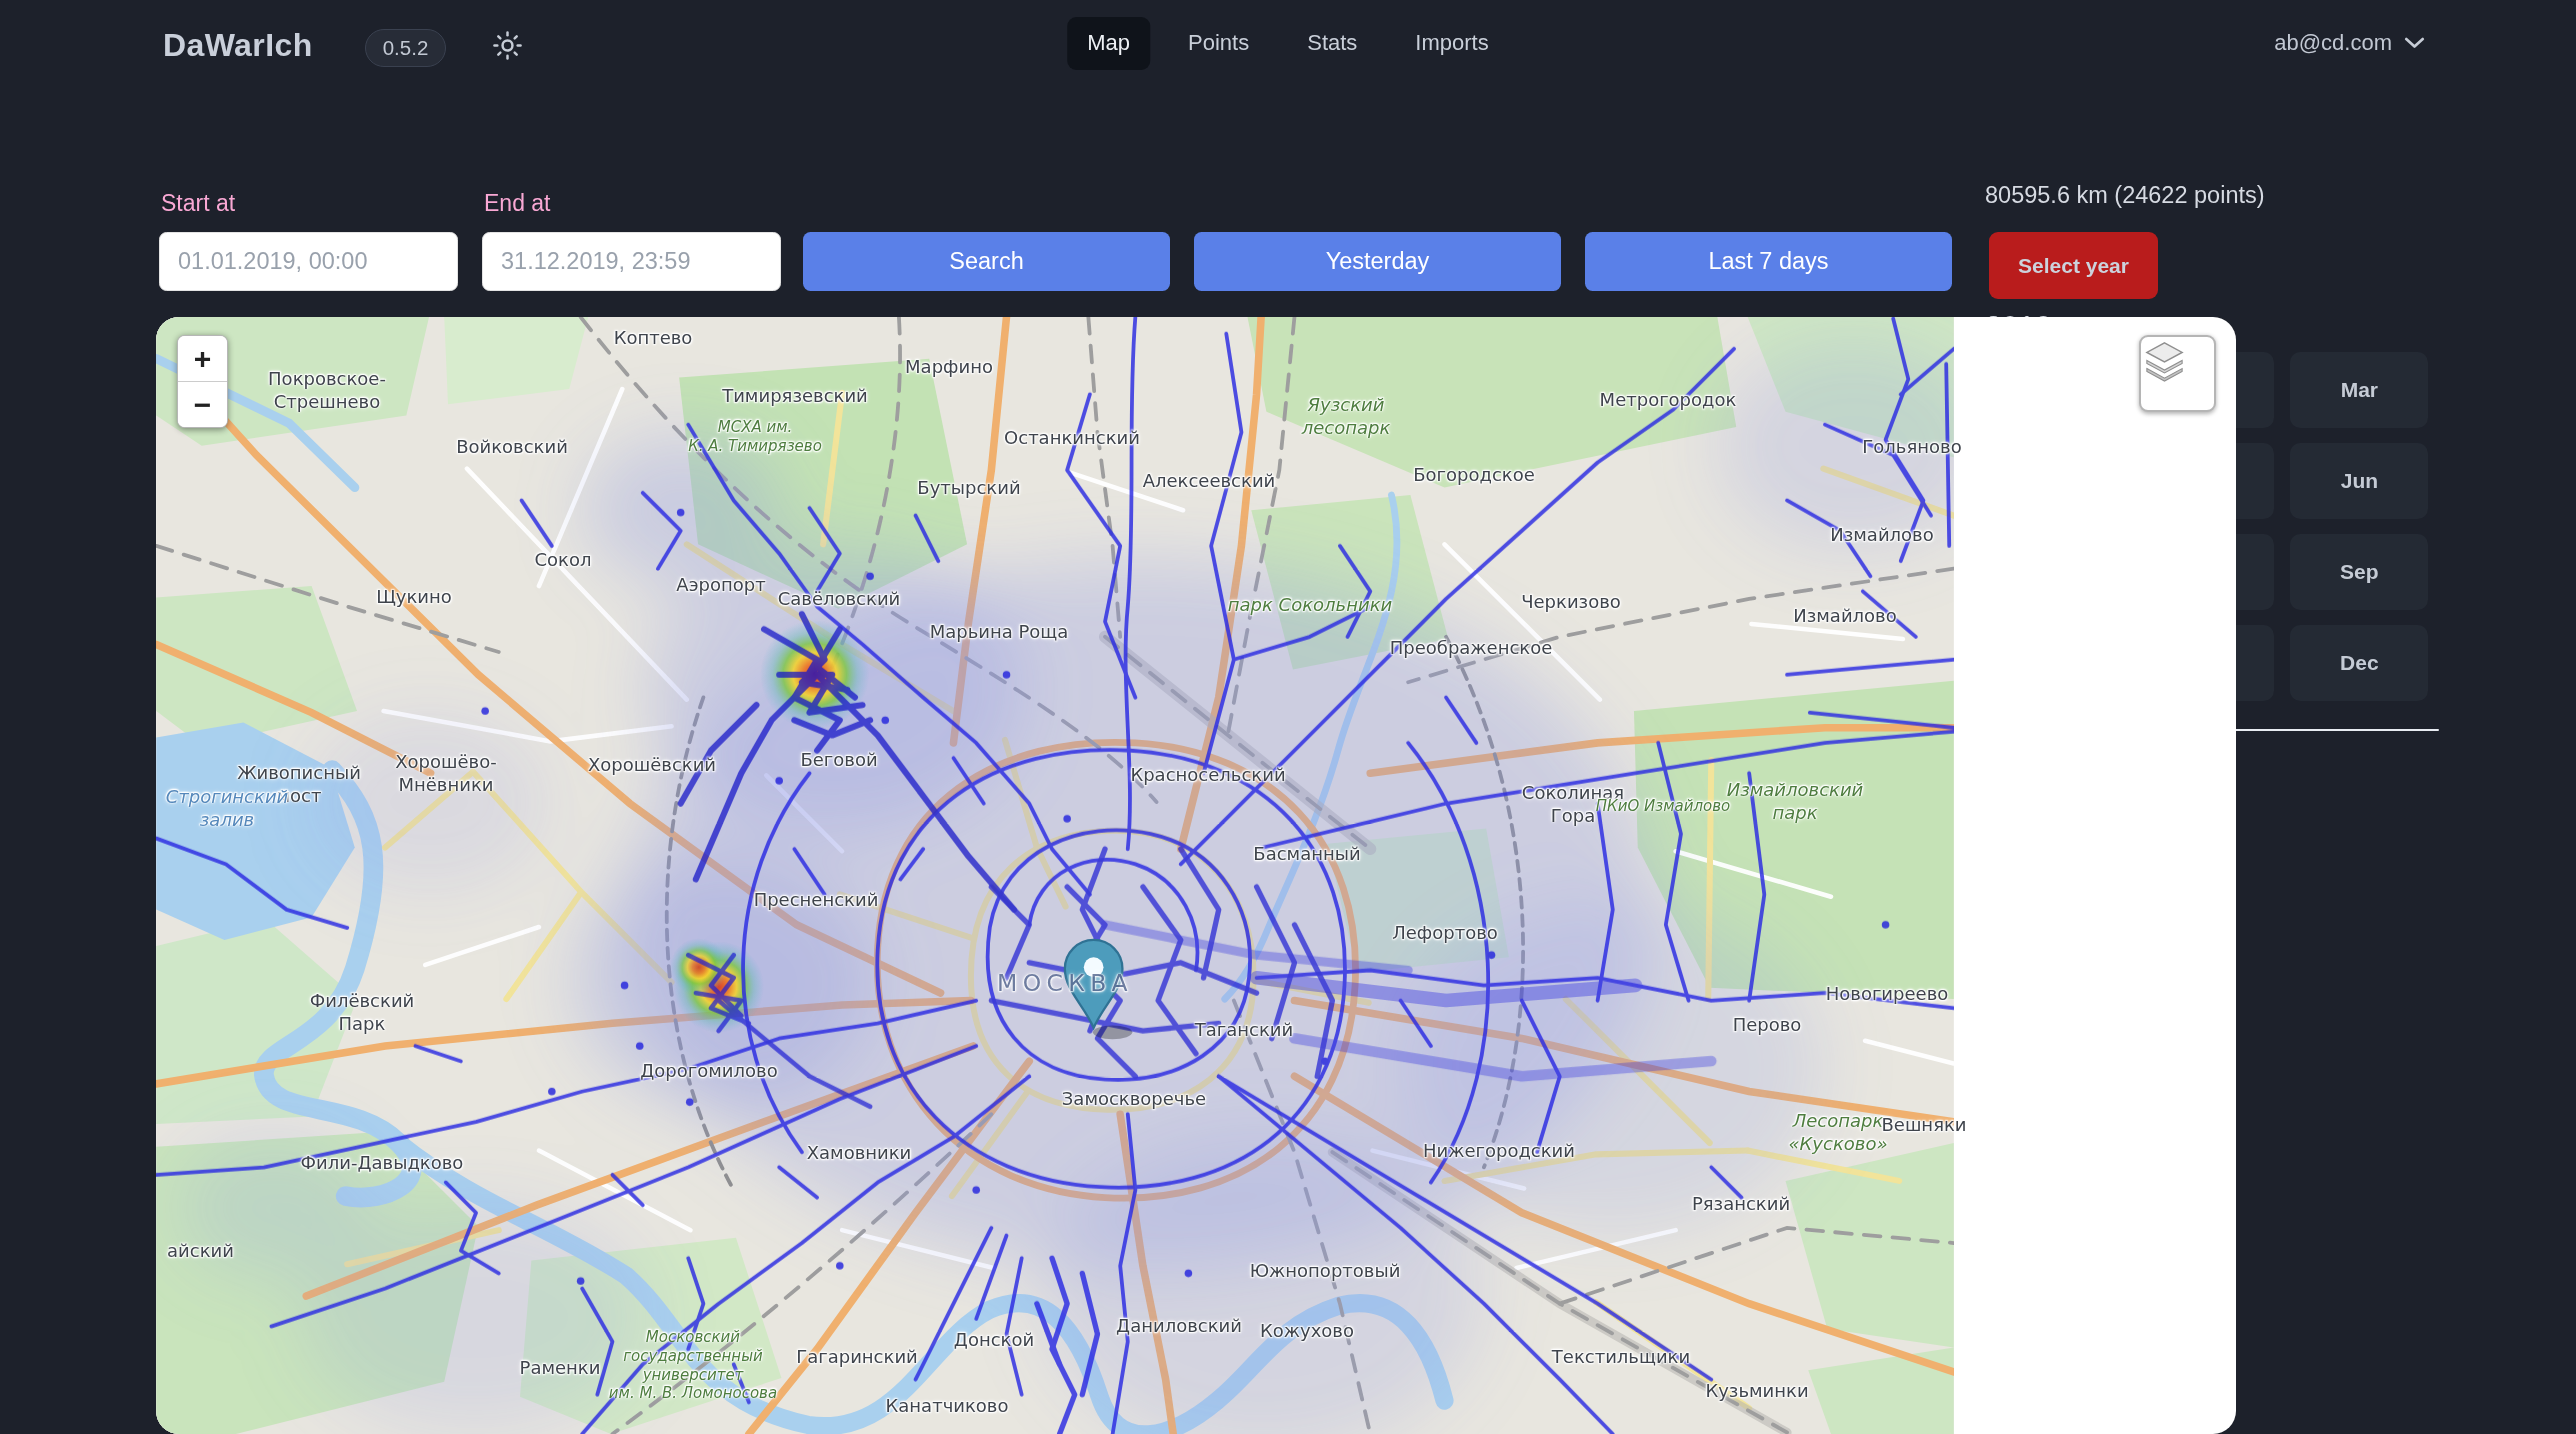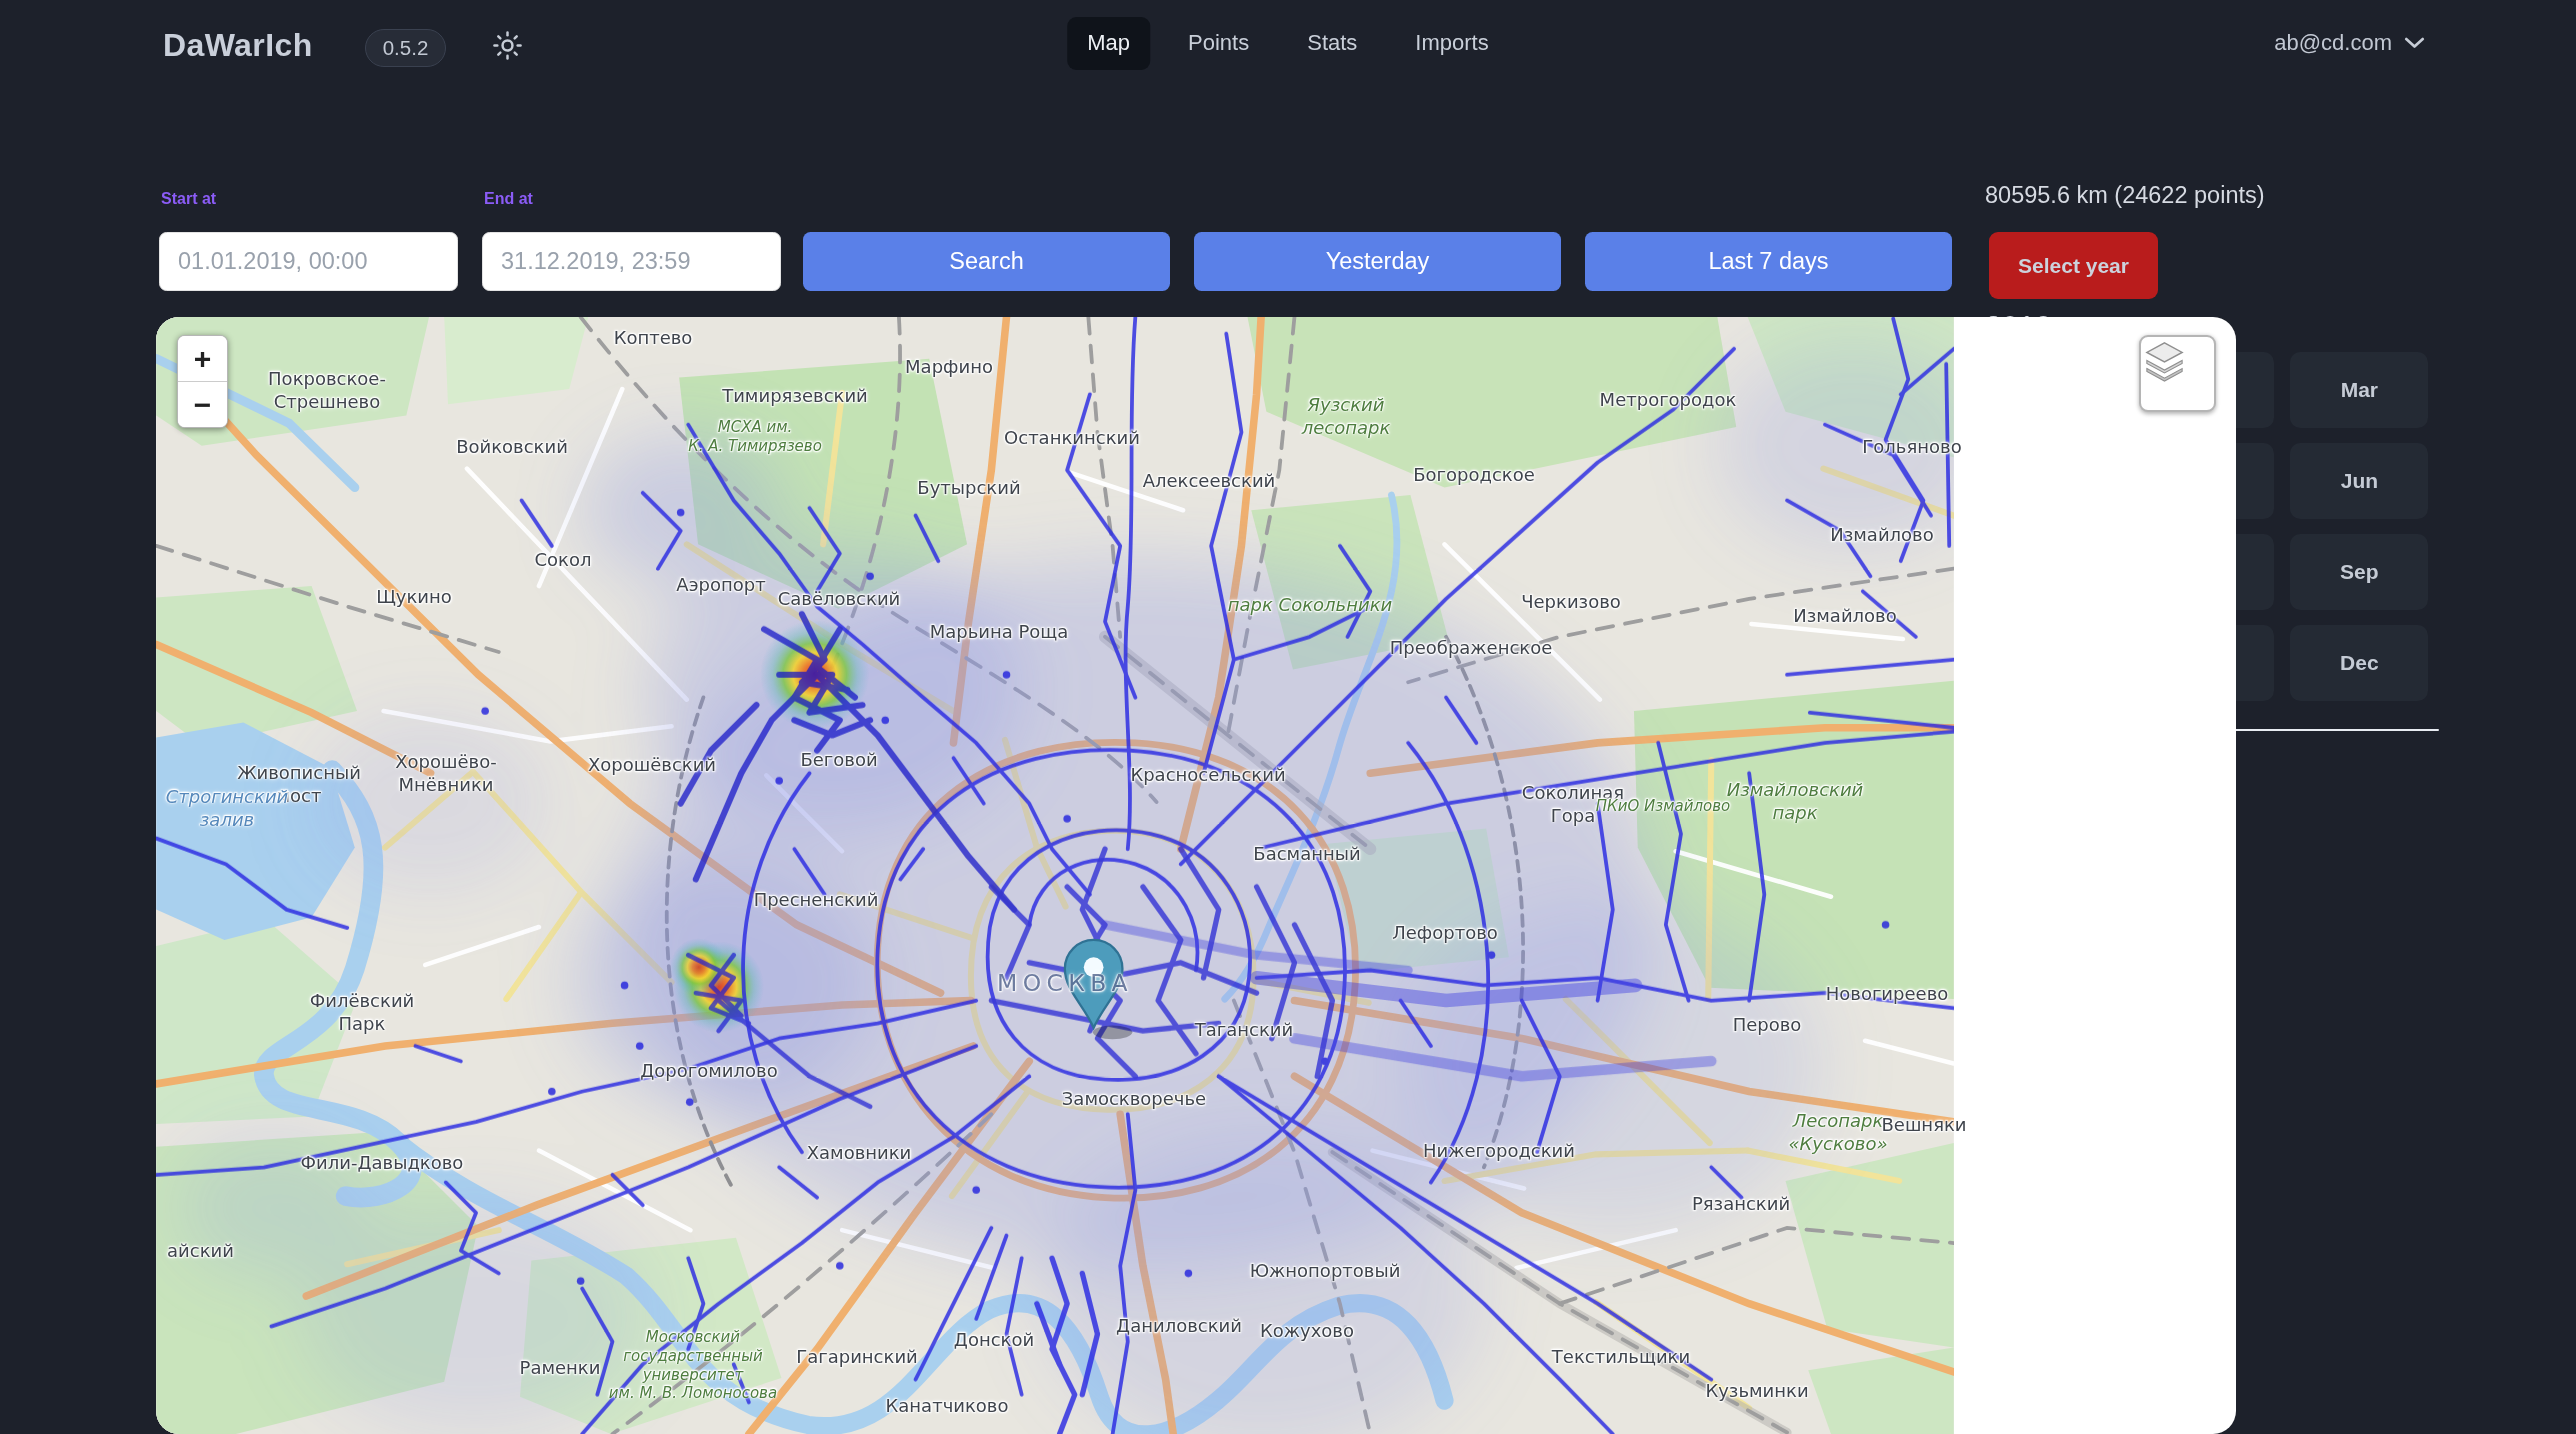--- a/index.html
+++ b/index.html
@@ -11,21 +11,21 @@
   
   .logo{position:absolute;left:163px;top:27px;font-size:32px;font-weight:bold;color:#c9cfda;letter-spacing:0.4px;}
   .version-badge{position:absolute;left:365px;top:29px;height:36px;padding:0 16.7px;display:flex;align-items:center;
     background:#272c37;border:1.5px solid #3a4150;border-radius:20px;font-size:20.5px;color:#c2c8d3;}
   .theme-toggle{position:absolute;left:489px;top:29px;width:36px;height:36px;display:flex;align-items:center;justify-content:center;cursor:pointer;}
   .nav-tabs{position:absolute;left:50%;top:16.7px;transform:translateX(-50%);display:flex;align-items:center;gap:18px;}
   .tab{padding:13.6px 20px;font-size:22px;color:#c9cfd9;border-radius:9px;cursor:pointer;}
   .tab.active{background:#0f131a;color:#eef1f5;}
   .user-menu{position:absolute;right:151px;top:30px;display:flex;align-items:center;gap:12px;font-size:22px;color:#c2c8d3;cursor:pointer;}
   
-  .field-label{position:absolute;font-size:16px;font-weight:bold;color:#8b5cf6;}
+  .field-label{position:absolute;font-size:23px;font-weight:normal;color:#f9a8d4;}
   .date-input{position:absolute;top:232px;height:59px;width:299px;background:#fff;border:0.8px solid #e3e3e3;border-radius:7.6px;
     box-sizing:border-box;padding:0 18px;font-size:23.5px;color:#99a1ac;font-family:"Liberation Sans",sans-serif;}
   .quick-buttons{position:absolute;left:803px;top:232px;width:1149px;display:flex;gap:24px;}
   .primary-btn{flex:1;height:59px;background:#5a80e8;border:none;border-radius:7.6px;color:#fff;
     font-size:23.5px;font-weight:500;font-family:"Liberation Sans",sans-serif;cursor:pointer;}
   
   .stats-line{position:absolute;left:1985px;top:182px;font-size:23.5px;color:#d6dae2;}
   .select-year-btn{position:absolute;left:1989px;top:232px;height:67px;padding:0 29px;display:flex;align-items:center;
     background:#b91c1c;border:none;border-radius:9px;font-size:21px;font-weight:bold;color:#ccd2dc;font-family:"Liberation Sans",sans-serif;cursor:pointer;}
   .year-heading{position:absolute;left:1985px;top:309px;font-size:30px;font-weight:500;color:#d3d8e0;}

